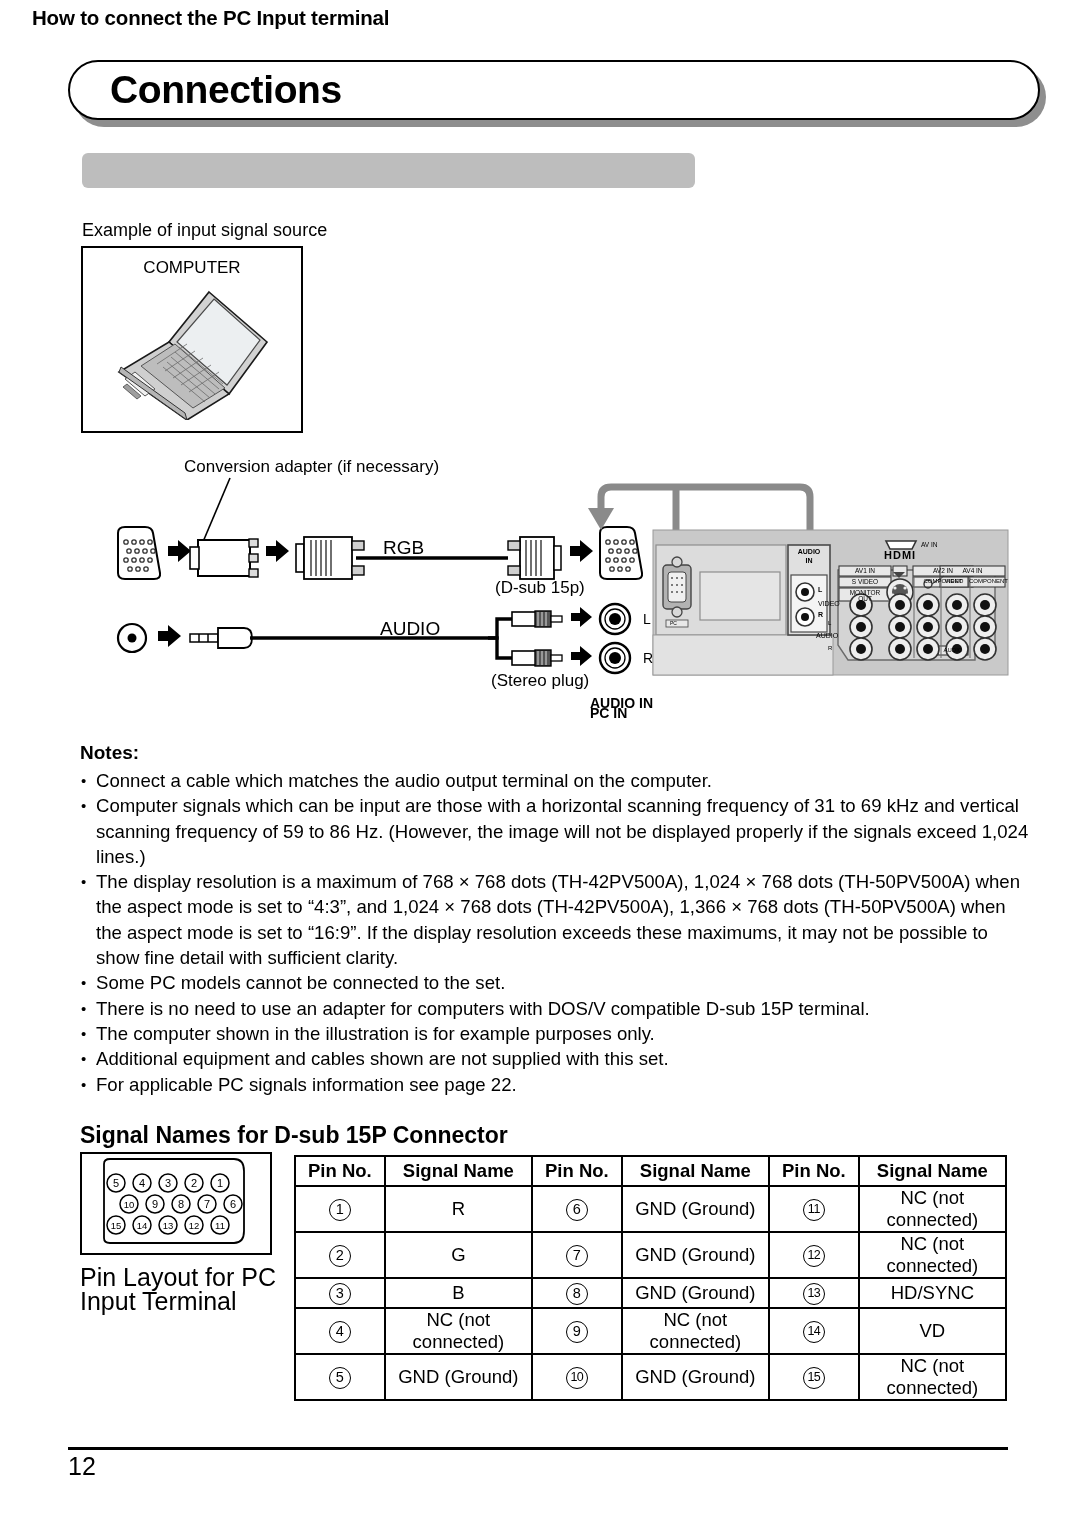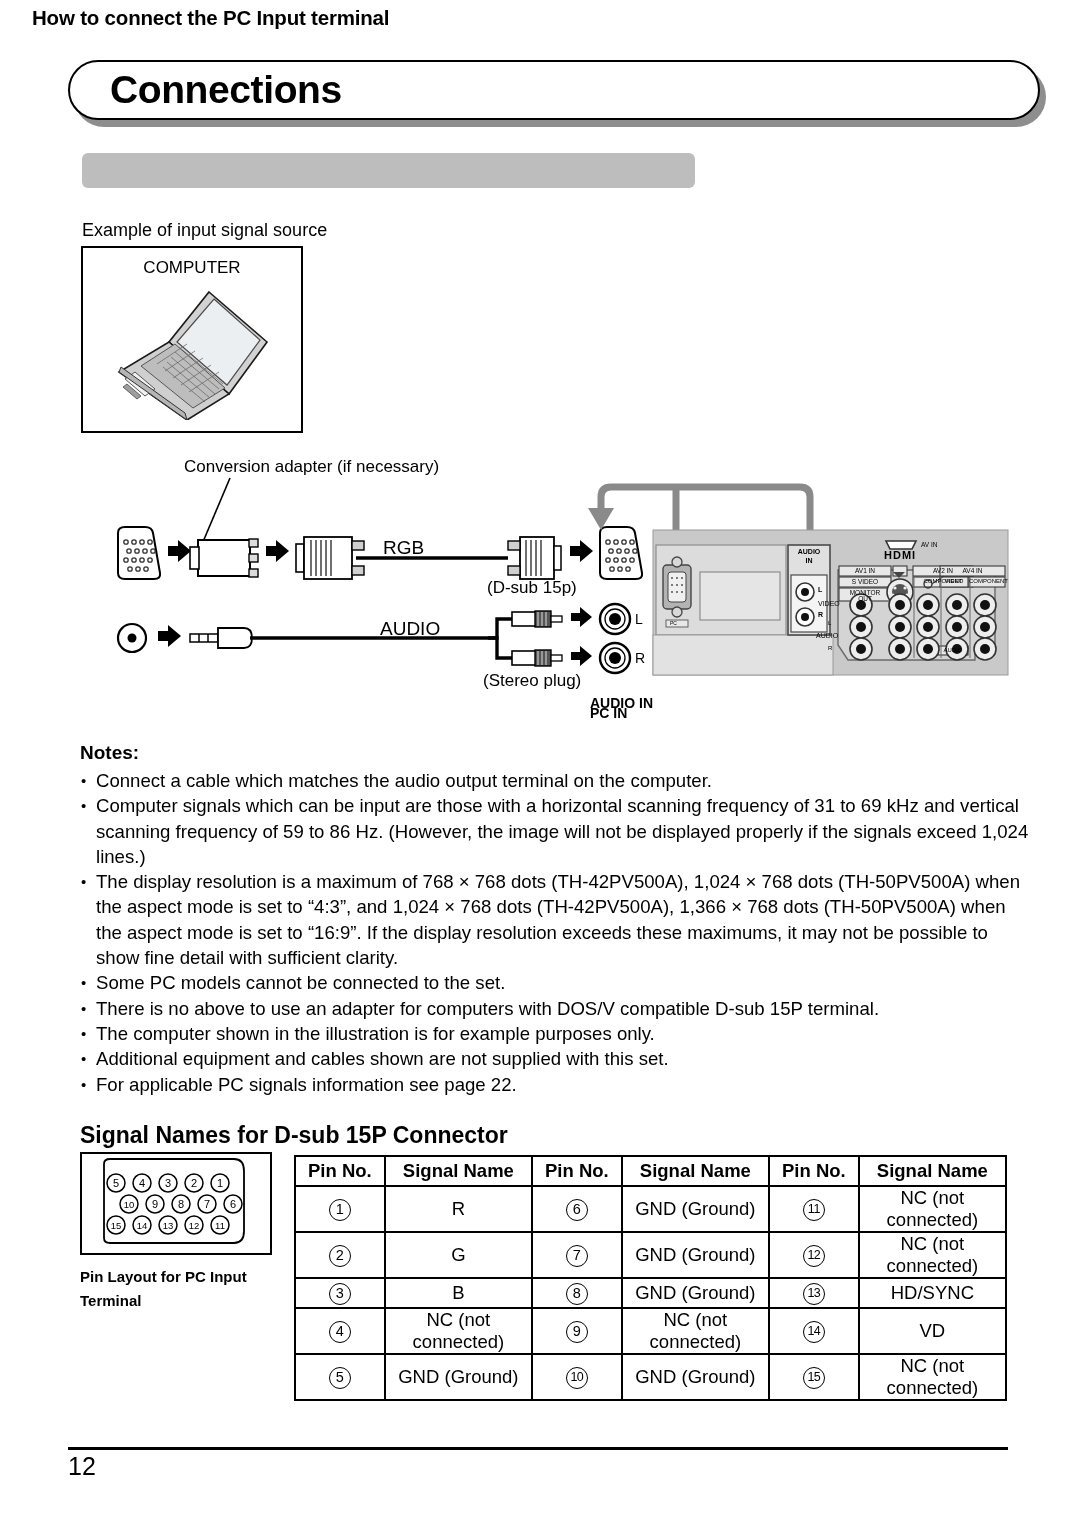--- a/index.html
+++ b/index.html
@@ -96,21 +96,21 @@
     position: absolute;
     left: 0; top: 0;
     width: 1080px; height: 1528px;
     pointer-events: none;
   }
 
   .d-label {
     position: absolute;
     font-size: 19px;
   }
-  .d-label-sm { position: absolute; font-size: 17px; }
+  .d-label-sm { position: absolute; font-size: 17px; margin-left: 8px; }
   .d-label-b  { position: absolute; font-size: 14px; font-weight: bold; line-height: 15px; }
 
   
   .notes-title {
     position: absolute;
     left: 80px; top: 742px;
     font-size: 19px;
     font-weight: bold;
   }
   .notes {
@@ -146,23 +146,22 @@
     position: absolute;
     left: 80px; top: 1152px;
     width: 192px; height: 103px;
     border: 2px solid #000;
     background: #fff;
   }
   .pin-caption {
     position: absolute;
     left: 80px; top: 1265px;
     width: 210px;
-    font-size: 15px;
+    font-size: 25px;
     line-height: 24px;
-    font-weight: bold;
   }
 
   
   table.pintable {
     position: absolute;
     left: 294px; top: 1155px;
     border-collapse: collapse;
     width: 713px;
     background: #fff;
   }
@@ -547,21 +546,21 @@
 <div style="position:absolute; left:828px; top:620px; font-size:6px;">L</div>
 <div style="position:absolute; left:828px; top:645px; font-size:6px;">R</div>
 <div style="position:absolute; left:938px; top:647px; font-size:6px; width:30px; text-align:center;">AUDIO</div>
 
 <div class="notes-title">Notes:</div>
 <div class="notes">
   <div class="note-item">Connect a cable which matches the audio output terminal on the computer.</div>
   <div class="note-item">Computer signals which can be input are those with a horizontal scanning frequency of 31 to 69 kHz and vertical scanning frequency of 59 to 86 Hz. (However, the image will not be displayed properly if the signals exceed 1,024 lines.)</div>
   <div class="note-item">The display resolution is a maximum of 768 × 768 dots (TH-42PV500A), 1,024 × 768 dots (TH-50PV500A) when the aspect mode is set to “4:3”, and 1,024 × 768 dots (TH-42PV500A), 1,366 × 768 dots (TH-50PV500A) when the aspect mode is set to “16:9”. If the display resolution exceeds these maximums, it may not be possible to show fine detail with sufficient clarity.</div>
   <div class="note-item">Some PC models cannot be connected to the set.</div>
-  <div class="note-item">There is no above to use an adapter for computers with DOS/V compatible D-sub 15P terminal.</div>
+  <div class="note-item">There is no need to use an adapter for computers with DOS/V compatible D-sub 15P terminal.</div>
   <div class="note-item">The computer shown in the illustration is for example purposes only.</div>
   <div class="note-item">Additional equipment and cables shown are not supplied with this set.</div>
   <div class="note-item">For applicable PC signals information see page 22.</div>
 </div>
 
 <div class="sig-heading">Signal Names for D-sub 15P Connector</div>
 
 <div class="pin-box">
   <svg width="188" height="99" viewBox="0 0 188 99">
     <path d="M22 10 q0 -5 6 -5 l124 0 q10 0 10 12 l0 60 q0 12 -10 12 l-124 0 q-6 0 -6 -5 z" fill="#fff" stroke="#000" stroke-width="1.8"></path>

